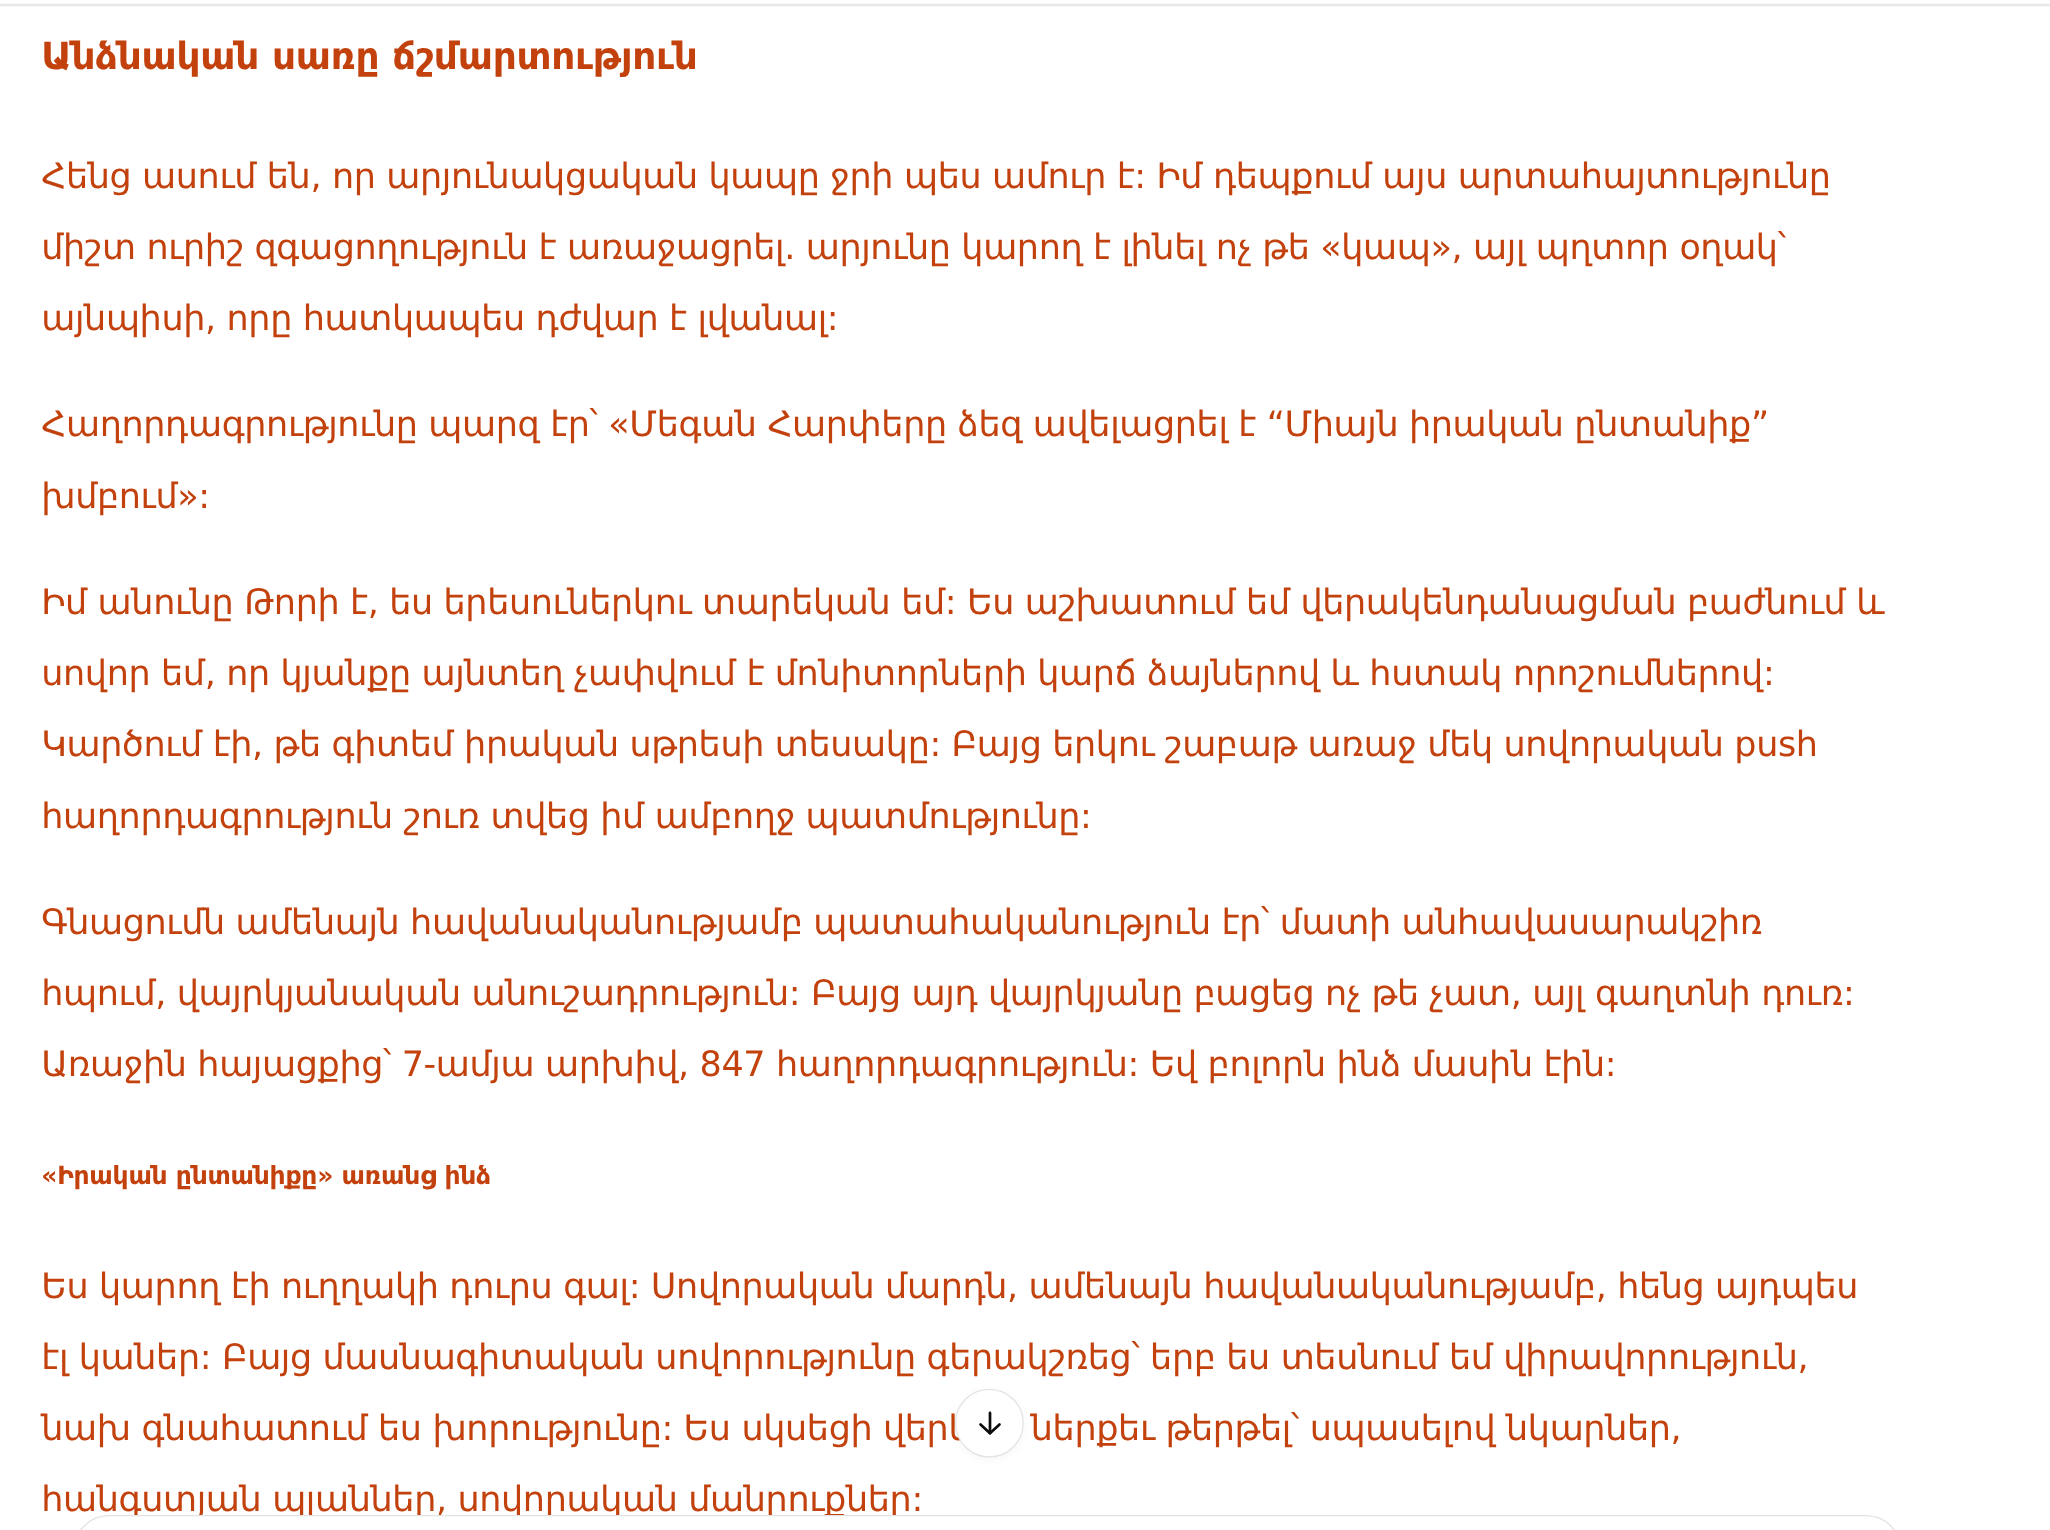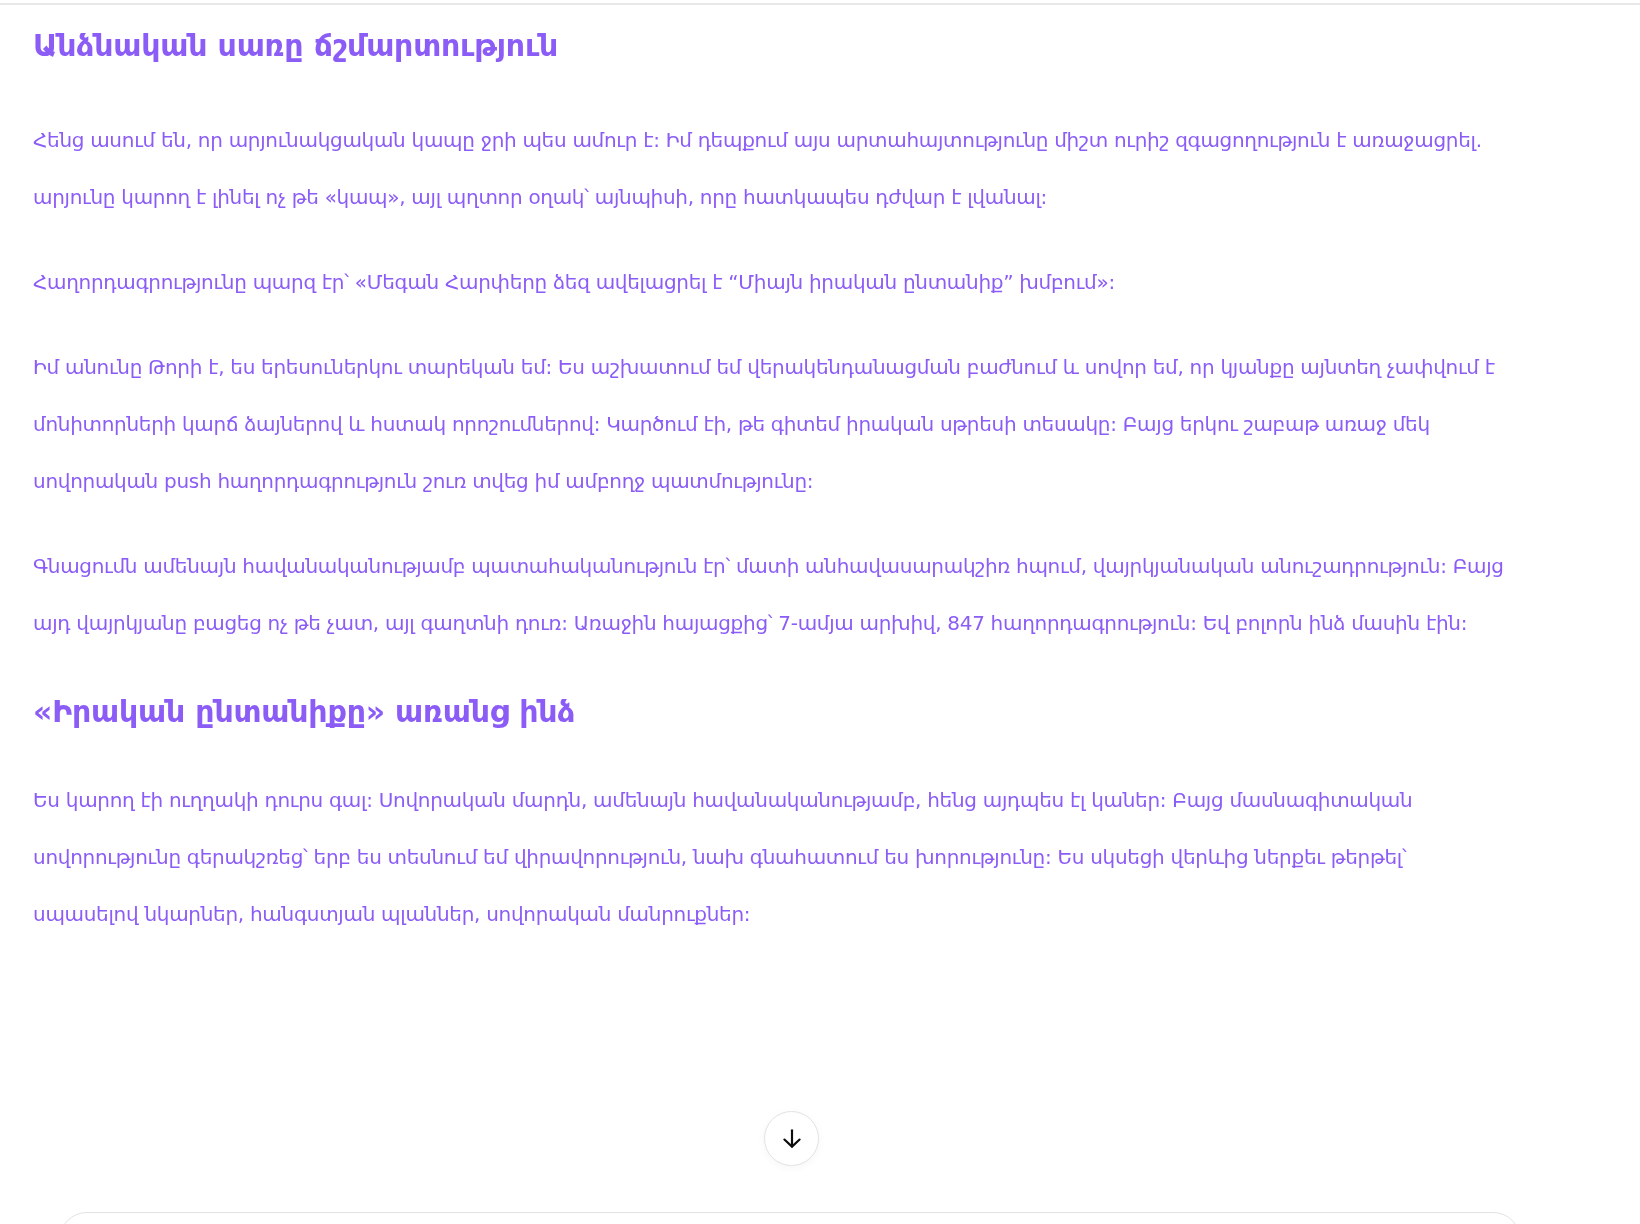--- a/index.html
+++ b/index.html
@@ -4,21 +4,21 @@
 <style>
   * { box-sizing: border-box; margin: 0; padding: 0; }
   html, body { background: #ffffff; }
   .page {
     position: relative;
     width: 1640px;
     height: 1224px;
     overflow: hidden;
     background: #ffffff;
     font-family: "DejaVu Sans", sans-serif;
-    color: #8b5cf6;
+    color: #c2410c;
     text-decoration: underline;
   }
   .header-divider {
     position: absolute;
     top: 3px; left: 0; right: 0;
     height: 2px;
     background: #e8e8e8;
   }
   .article {
     position: absolute;
@@ -27,28 +27,28 @@
     width: 1478px;
   }
   .article h1 {
     font-size: 30px;
     font-weight: 700;
     line-height: 40px;
     margin: 0 0 46px 0;
     letter-spacing: -0.2px;
   }
   .article h2 {
-    font-size: 30px;
+    font-size: 20px;
     font-weight: 700;
     line-height: 40px;
     margin: 40px 0 40px 0;
     letter-spacing: -0.2px;
   }
   .article p {
-    font-size: 20px;
+    font-size: 28px;
     line-height: 57px;
     margin: 0 0 28px 0;
     letter-spacing: -0.3px;
   }
   .scroll-bottom-btn {
     position: absolute;
     left: 764px;
     top: 1111px;
     width: 55px;
     height: 55px;

